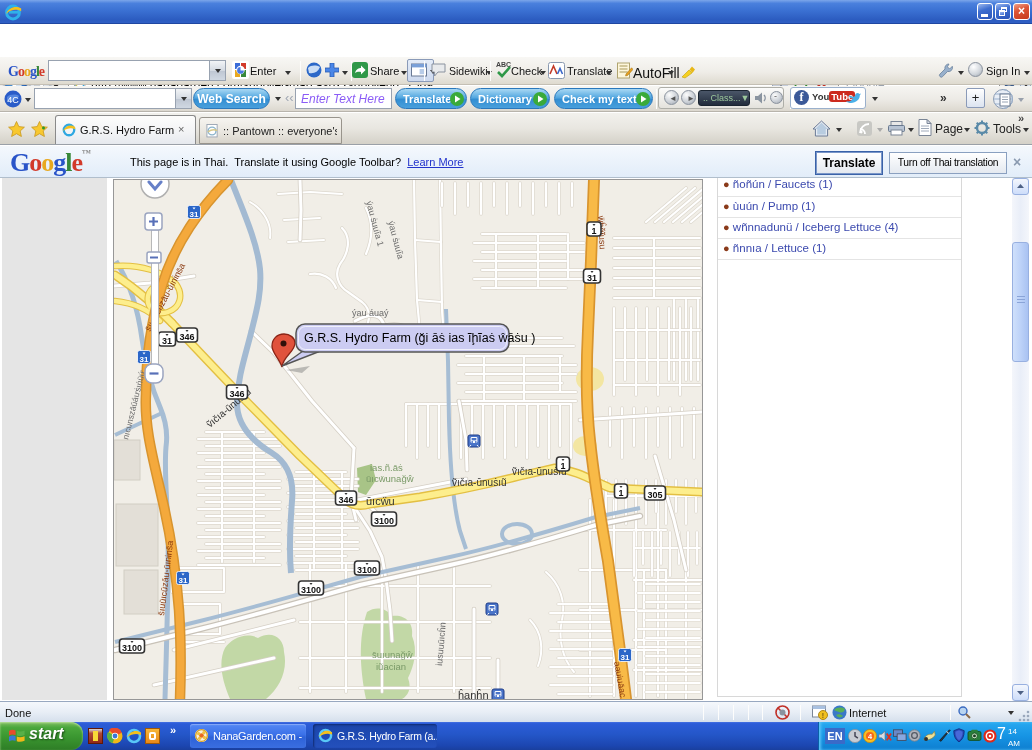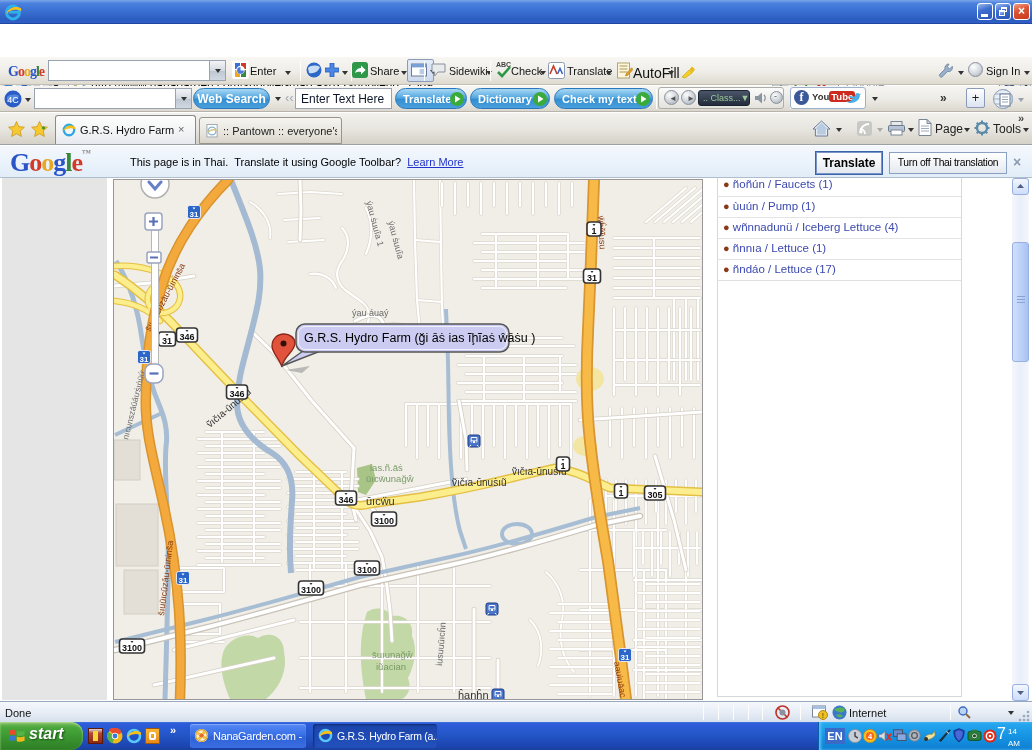--- a/index.html
+++ b/index.html
@@ -173,21 +173,21 @@
   <div class="caret ab" style="left:25px;top:12px;"></div>
   <div class="ab" style="left:34px;top:2px;width:158px;height:21px;background:#fff;border:1px solid #98a2b0;">
     <div class="ab" style="left:140px;top:0;width:16px;height:19px;background:linear-gradient(180deg,#f2f4f6,#d4dae2 50%,#bec6d2 52%,#d0d8e2);border-left:1px solid #98a2b0;">
         <div class="caret ab" style="left:5px;top:8px;"></div>
       </div>
   </div>
   <div class="ab" style="left:193px;top:2px;width:77px;height:21px;border-radius:11px;background:linear-gradient(180deg,#a8d8f4 0%,#55a8e0 45%,#338ed2 55%,#49a0dc 100%);border:1px solid #2a78bc;color:#fff;font-weight:bold;font-size:12px;text-align:center;line-height:20px;">Web Search</div>
   <div class="caret ab" style="left:275px;top:11px;"></div>
   <div class="ab" style="left:285px;top:4px;color:#a0a8b4;font-size:13px;">‹‹</div>
   <div class="ab" style="left:295px;top:2px;width:97px;height:21px;background:#fff;border:1px solid #98a2b0;">
-      <div class="ab" style="left:5px;top:3px;font-size:12px;color:#0f172a;">Enter Text Here</div>
+      <div class="ab" style="left:5px;top:3px;font-size:12px;color:#8b5cf6;font-style:italic;">Enter Text Here</div>
     </div>
   <div class="ab" style="left:395px;top:2px;width:72px;height:21px;border-radius:11px;background:linear-gradient(180deg,#a8d8f4 0%,#55a8e0 45%,#338ed2 55%,#49a0dc 100%);border:1px solid #2a78bc;color:#fff;font-weight:bold;font-size:11px;line-height:20px;padding-left:7px;">Translate<svg class="ab" style="right:2px;top:2.5px" width="14" height="14" viewBox="0 0 14 14">
         <circle cx="7" cy="7" r="7" fill="#3aaa3a"></circle>
         <path d="M5 3.5 L10.5 7 L5 10.5Z" fill="#fff"></path>
       </svg></div>
   <div class="ab" style="left:470px;top:2px;width:80px;height:21px;border-radius:11px;background:linear-gradient(180deg,#a8d8f4 0%,#55a8e0 45%,#338ed2 55%,#49a0dc 100%);border:1px solid #2a78bc;color:#fff;font-weight:bold;font-size:11px;line-height:20px;padding-left:7px;">Dictionary<svg class="ab" style="right:2px;top:2.5px" width="14" height="14" viewBox="0 0 14 14">
         <circle cx="7" cy="7" r="7" fill="#3aaa3a"></circle>
         <path d="M5 3.5 L10.5 7 L5 10.5Z" fill="#fff"></path>
       </svg></div>
   <div class="ab" style="left:554px;top:2px;width:99px;height:21px;border-radius:11px;background:linear-gradient(180deg,#a8d8f4 0%,#55a8e0 45%,#338ed2 55%,#49a0dc 100%);border:1px solid #2a78bc;color:#fff;font-weight:bold;font-size:11px;line-height:20px;padding-left:7px;">Check my text<svg class="ab" style="right:2px;top:2.5px" width="14" height="14" viewBox="0 0 14 14">
@@ -983,21 +983,20 @@
 <rect x="184.5" y="146.5" width="208" height="23" rx="7" fill="none" stroke="#fff" stroke-width="1" opacity="0.7"></rect>
 <text x="190" y="162" font-size="12.5" font-family="Liberation Sans" fill="#000">G.R.S. Hydro Farm (ği āṡ ias ĩḩĩaṡ ŵāṡu )</text>
 </svg>
   </div>
 
   <div class="ab" style="left:717px;top:0;width:245px;height:519px;border:1px solid #d8d8d8;border-top:none;background:#fff;font-size:11.5px;" id="list">
     <div style="height:19px;border-bottom:1px solid #e4e4e4;padding-left:5px;"><span style="color:#8a3a1a;font-size:11px;">●</span> <span style="color:#3b49ae;">ñoñún / Faucets (1)</span></div>
     <div style="height:21px;border-bottom:1px solid #e4e4e4;padding-left:5px;padding-top:3px;"><span style="color:#8a3a1a;font-size:11px;">●</span> <span style="color:#3b49ae;">ùuún / Pump (1)</span></div>
     <div style="height:21px;border-bottom:1px solid #e4e4e4;padding-left:5px;padding-top:3px;"><span style="color:#8a3a1a;font-size:11px;">●</span> <span style="color:#3b49ae;">wñnnadunü / Iceberg Lettuce (4)</span></div>
     <div style="height:21px;border-bottom:1px solid #e4e4e4;padding-left:5px;padding-top:3px;"><span style="color:#8a3a1a;font-size:11px;">●</span> <span style="color:#3b49ae;">ñnnıa / Lettuce (1)</span></div>
-    <div style="height:21px;border-bottom:1px solid #e0e0e0;padding-left:5px;padding-top:3px;"><span style="color:#8a3a1a;font-size:11px;">●</span> <span style="color:#3b49ae;">ñndáo / Lettuce (17)</span></div>
   </div>
 
   <div class="ab" style="left:1012px;top:0;width:17px;height:523px;background:linear-gradient(90deg,#f4f6fb,#e9eef8 50%,#f4f6fb);" id="sbar">
     <div class="ab" style="left:0;top:0;width:17px;height:17px;background:linear-gradient(180deg,#f4f7fd,#cdddfa);border:1px solid #98b0e0;border-radius:3px;"><svg width="15" height="15">
           <path d="M7.5 5 L11 9 L4 9Z" fill="#4d6185"></path>
         </svg></div>
     <div class="ab" style="left:0;top:64px;width:17px;height:120px;background:linear-gradient(90deg,#cfe0fb,#bdd2f8 50%,#a9c2f2);border:1px solid #98b0e0;border-radius:3px;">
         <div class="ab" style="left:4px;top:53px;width:8px;height:1px;background:#8aa4d8;box-shadow:0 3px 0 #8aa4d8,0 6px 0 #8aa4d8;"></div>
       </div>
     <div class="ab" style="left:0;top:506px;width:17px;height:17px;background:linear-gradient(180deg,#f4f7fd,#cdddfa);border:1px solid #98b0e0;border-radius:3px;"><svg width="15" height="15">

